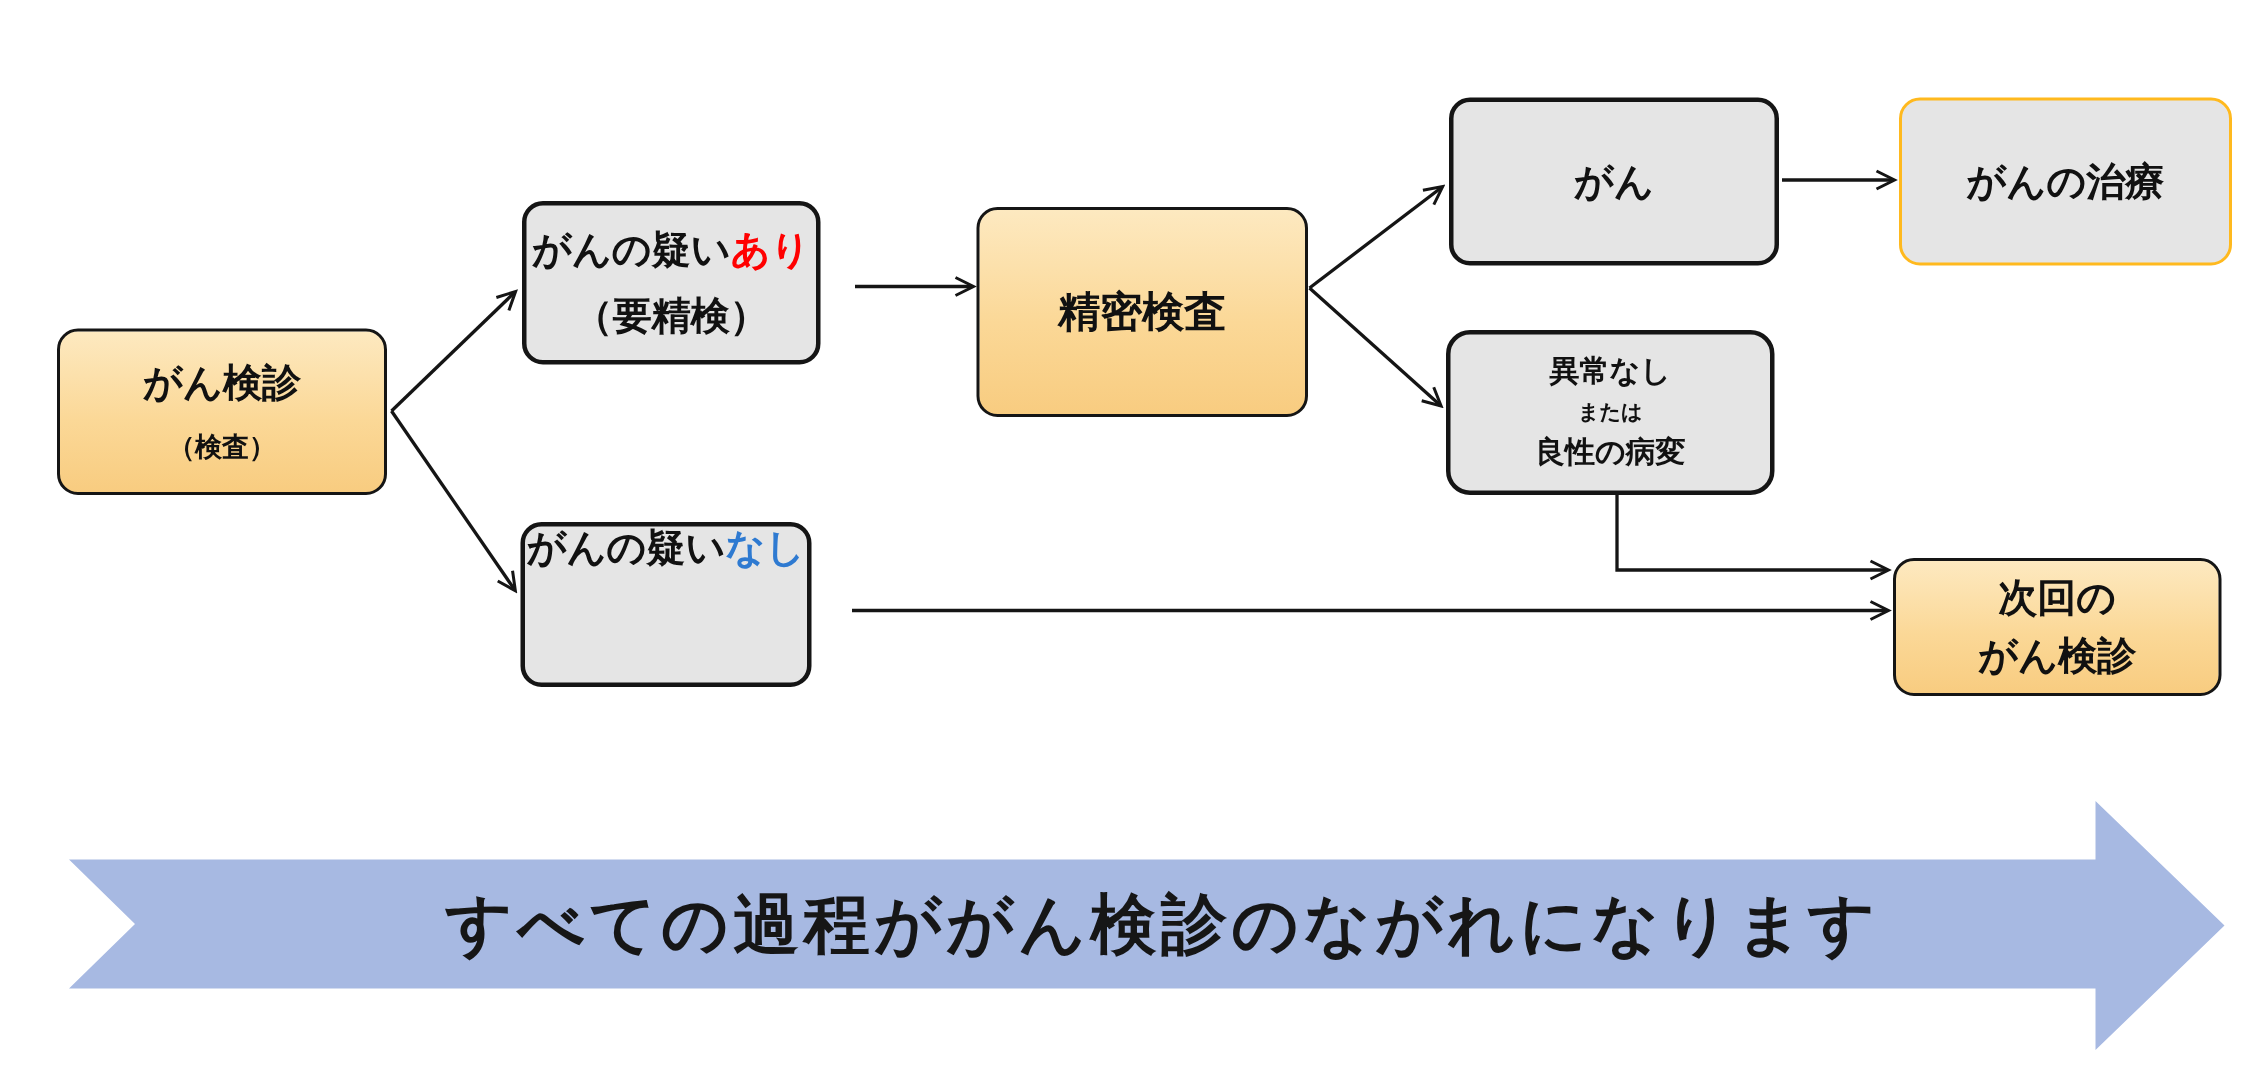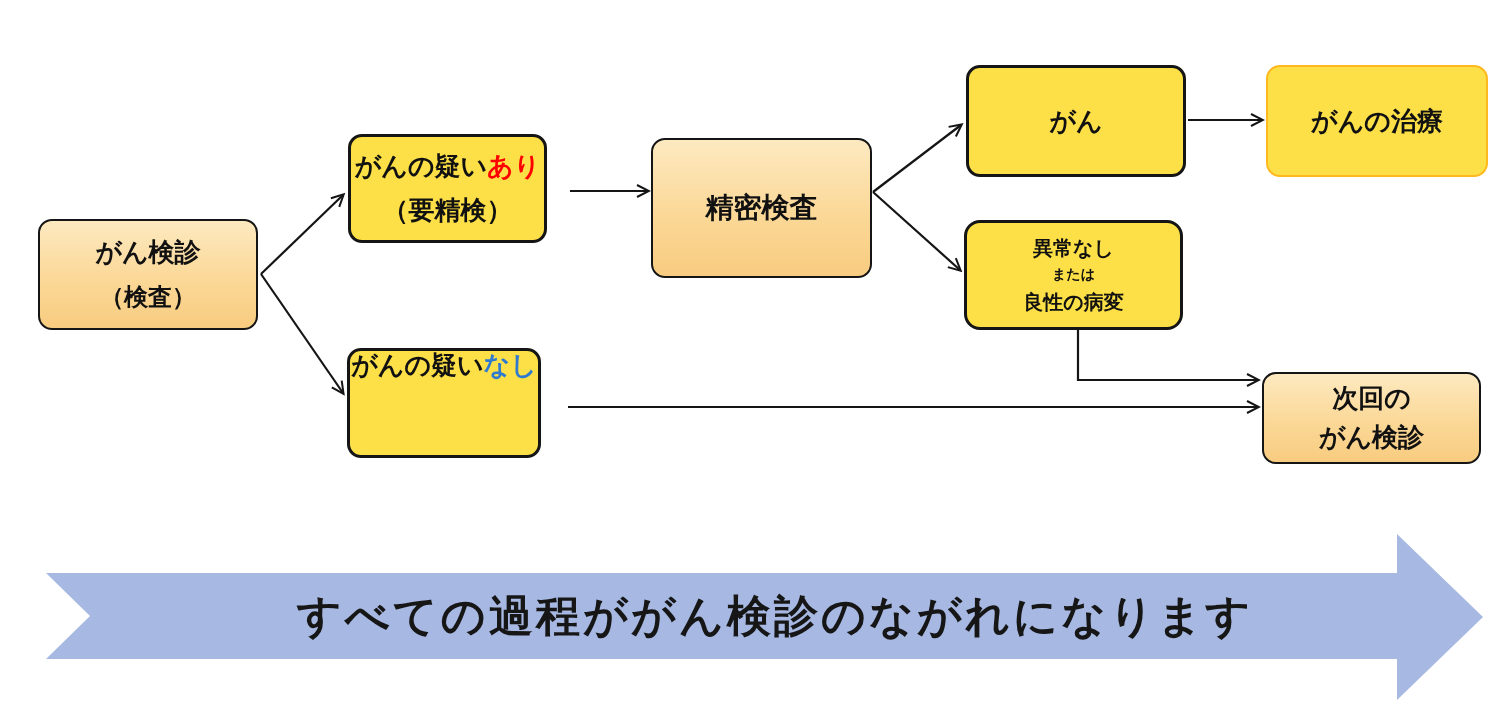--- a/index.html
+++ b/index.html
@@ -26,35 +26,35 @@
   .arrowhead-path{stroke:var(--connector);stroke-width:2;fill:none;}
   .banner-shape{fill:var(--banner-fill);}
 
   .node{
     position:absolute;
     box-sizing:border-box;
     display:flex;flex-direction:column;
     justify-content:space-evenly;align-items:center;
     text-align:center;
     border-radius:14px;
-    background:#fde047;
+    background:#e5e5e5;
     border:3px solid var(--node-border);
     font-weight:bold;
   }
   .node.orange{
     border-width:2px;
     background:linear-gradient(180deg,var(--node-fill-top) 0%,#FBD897 55%,var(--node-fill-bottom) 100%);
   }
   .node.gold{
     border:2px solid var(--treatment-border);
   }
   .node .line{line-height:1.1;}
   .fs26{font-size:26px;}
   .fs28{font-size:28px;}
-  .fs24{font-size:24px;}
+  .fs24{font-size:18px;}
   .fs20{font-size:20px;}
   .fs14{font-size:14px;}
   .hl-pos{color:var(--highlight-positive);}
   .hl-neg{color:var(--highlight-negative);}
 
   .banner-text{
     position:absolute;
     left:150px;top:573px;width:1250px;height:86px;
     display:flex;align-items:center;justify-content:center;
     font-size:44px;font-weight:700;letter-spacing:3px;

